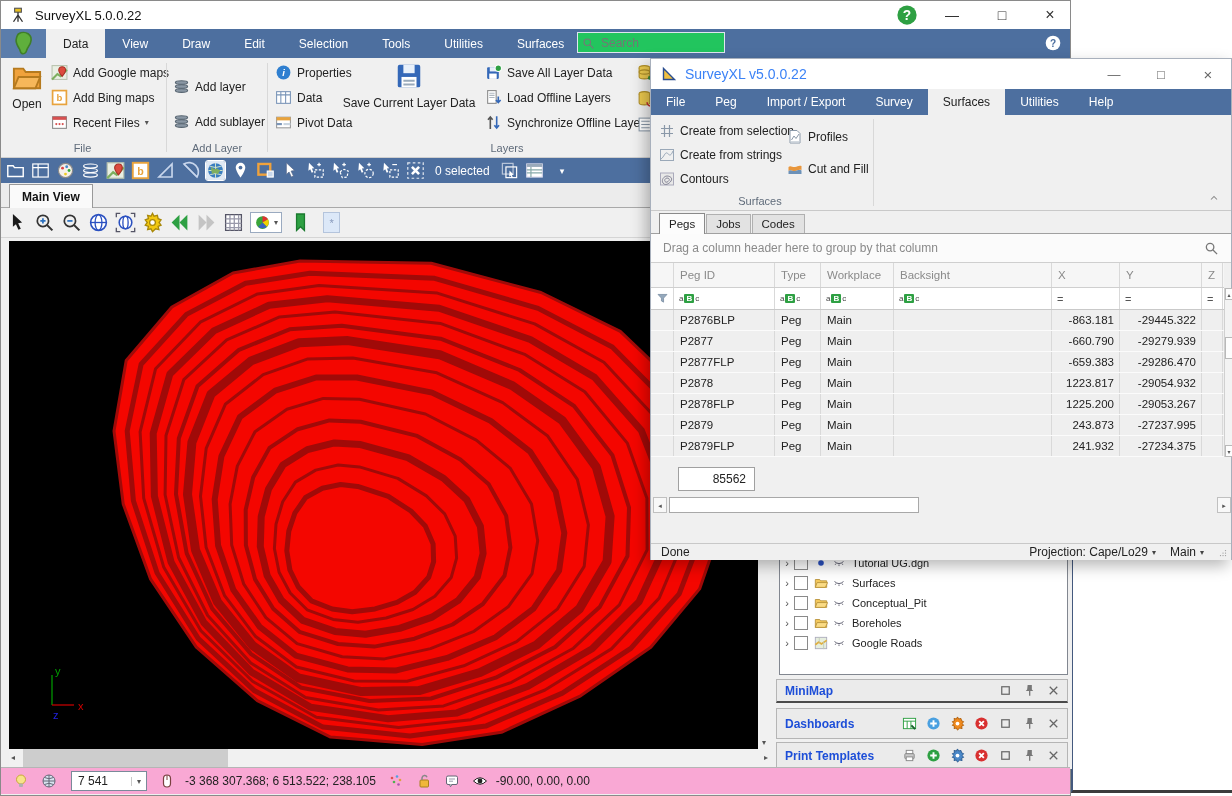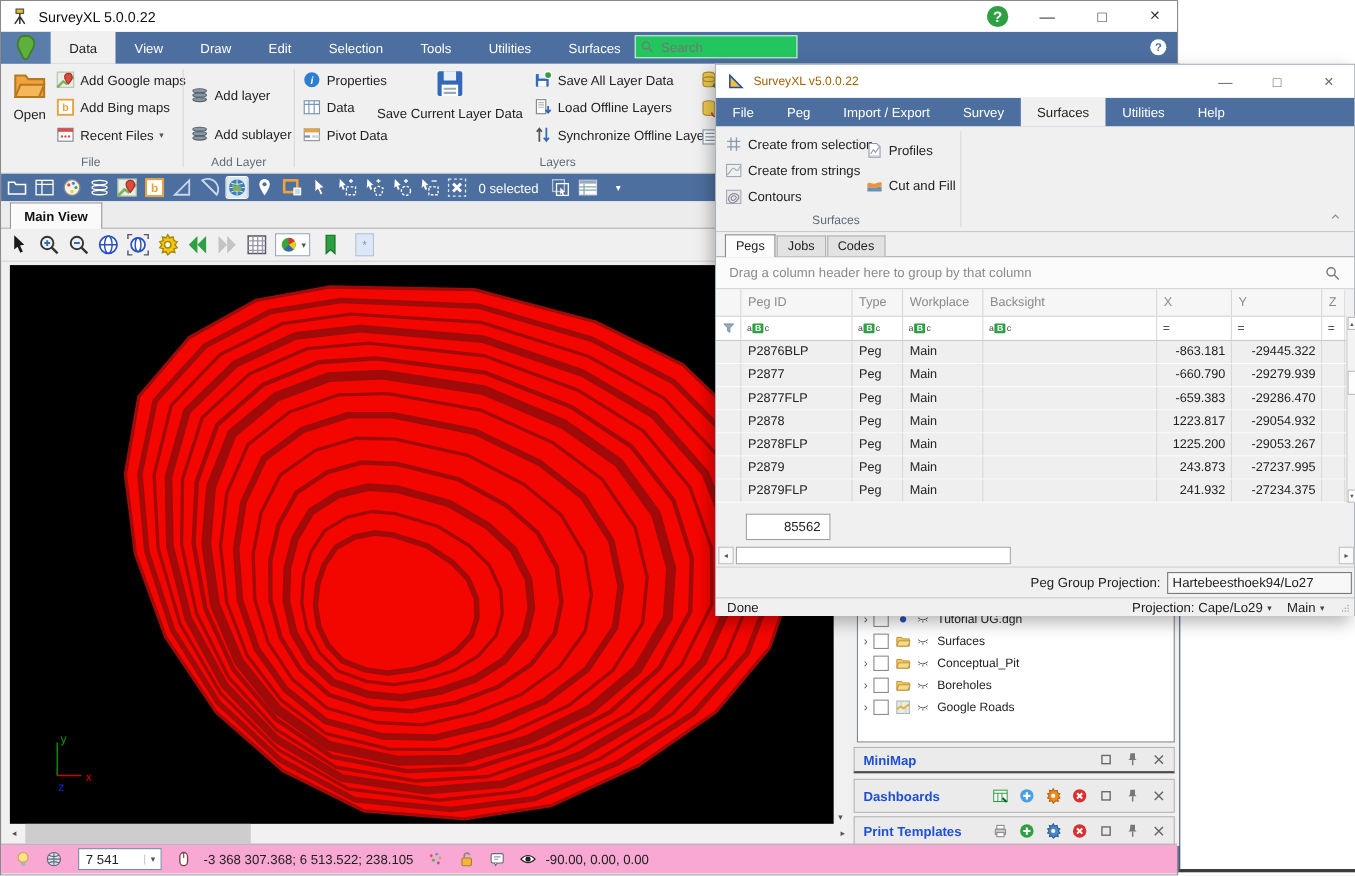--- a/index.html
+++ b/index.html
@@ -81,21 +81,21 @@
   #scale-combo .cd{width:14px;border-left:1px solid #c8c8c8;text-align:center;font-size:8px;color:#555;}
   #sb-coords{margin-left:10px;white-space:nowrap;}
   #sb-rot{margin-left:8px;white-space:nowrap;}
   
   #bg-top{position:absolute;left:1071px;top:0;width:161px;height:58px;background:#fff;z-index:0;}
   #bg-bottom{position:absolute;left:1071px;top:58px;width:161px;height:735px;background:#fff;border-left:2px solid #44597e;border-bottom:3px solid #3c3c3c;box-sizing:border-box;z-index:0;}
   
   #dialog{position:absolute;left:650px;top:58px;width:582px;height:502px;background:#f0f0f0;border:1px solid #a8b0bc;box-sizing:border-box;box-shadow:-4px 6px 14px rgba(0,0,0,.28);z-index:5;}
   #dlg-titlebar{position:absolute;left:0;top:0;width:100%;height:30px;background:#fff;display:flex;align-items:center;}
   #dlg-titlebar .dicon{width:16px;height:16px;margin-left:10px;}
-  #dlg-title{font-size:11px;color:#a16207;margin-left:8px;flex:1;}
+  #dlg-title{font-size:14px;color:#3b82f6;margin-left:8px;flex:1;}
   #dlg-titlebar .dbtn{width:30px;text-align:center;font-size:13px;color:#666;}
   #dlg-titlebar .sp{width:17px;}
   #dlg-menu{position:absolute;left:0;top:30px;width:100%;height:26px;background:#4d6f9f;display:flex;align-items:stretch;}
   .dmi{color:#fff;font-size:12px;padding:0 15px;display:flex;align-items:center;}
   .dmi.active{background:#f0f0f0;color:#222;}
   #dlg-ribbon{position:absolute;left:0;top:56px;width:100%;height:96px;background:#f0f0f0;border-bottom:1px solid #c9c9c9;box-sizing:border-box;}
   #dlg-ribbon .rrow{height:24px;font-size:12px;}
   #dlg-ribbon .ric{width:16px;height:16px;}
   #dlg-gdiv{position:absolute;left:222px;top:4px;bottom:4px;width:1px;background:#d8d8d8;}
   #dlg-glabel{position:absolute;left:0;width:218px;bottom:3px;text-align:center;color:#5f6b7a;font-size:11px;}
@@ -1057,24 +1057,20 @@
     </div>
 
     <div id="dlg-countbox">85562</div>
 
     <div id="dlg-hscroll">
       <span class="hsbtn" style="left:0">◂</span>
       <div id="dlg-hthumb"></div>
       <span class="hsbtn" style="right:0">▸</span>
     </div>
 
-    <div id="dlg-pegbar">
-      <span class="plabel">Peg Group Projection:</span>
-      <span id="dlg-peginput">Hartebeesthoek94/Lo27</span>
-    </div>
 
     <div id="dlg-status">
       <span class="done">Done</span>
       <span class="proj">Projection: Cape/Lo29</span>
       <span class="caretg">▾</span>
       <span class="mainlbl">Main</span>
       <span class="caretg">▾</span>
       <span class="grip"><svg viewBox="0 0 16 16" width="100%" height="100%" aria-hidden="true">
             <circle cx="12" cy="4" r="1" fill="#999"></circle>
             <circle cx="12" cy="8" r="1" fill="#999"></circle>

